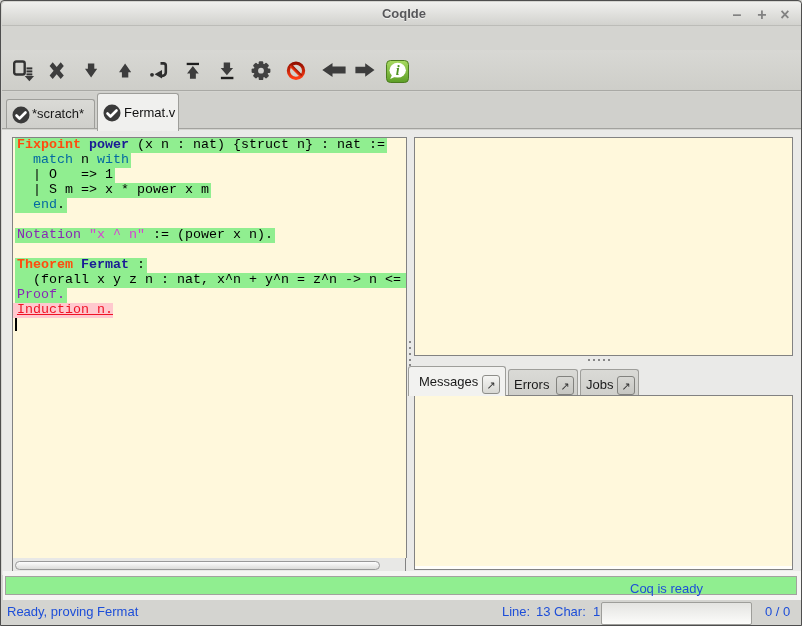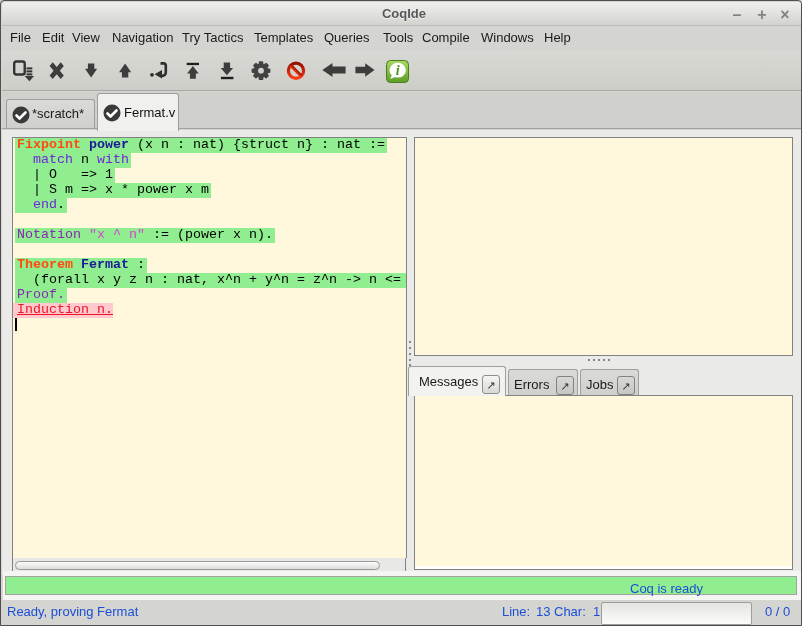--- a/index.html
+++ b/index.html
@@ -13,50 +13,37 @@
 .ticon{position:absolute;top:57px}
 .tabstrip{position:absolute;left:1px;top:91px;width:800px;height:37px;background:#d0d0cc;border-bottom:1px solid #a2a29e}
 .tab1{position:absolute;left:5px;top:98px;width:89px;height:29px;background:linear-gradient(#dadad6,#cfcfcb);border:1px solid #9e9e9a;border-bottom:none;border-radius:3px 3px 0 0}
 .tab2{position:absolute;left:96px;top:92px;width:82px;height:38px;background:#f0f0ee;border:1px solid #9e9e9a;border-bottom:none;border-radius:3px 3px 0 0;z-index:3}
 .page{position:absolute;left:1px;top:129px;width:800px;height:445px;background:#eaeae8}
 .frame{position:absolute;background:#fff8dc;border:1px solid #828282}
 .code{position:absolute;font-family:"Liberation Mono",monospace;font-size:13.333px;line-height:15px;white-space:pre}
 .hl{position:absolute;background:#90ee90;height:15px}
 .kw{color:#ff4b0e;font-weight:bold}
 .id{color:#1a1a96;font-weight:bold}
-.gal{color:#6d28d9}
+.gal{color:#0369a1}
 .ntn{color:#8828b4;font-weight:normal}
 .str{color:#d743d1}
 .err{color:#f01326;text-decoration:underline}
 .scroll{position:absolute;left:11px;top:557px;width:394px;height:15px;background:#e8e8e6;border:1px solid #828282;border-top:none}
 .slider{position:absolute;left:2px;top:3px;width:365px;height:9px;background:linear-gradient(#fdfdfd,#dcdcda);border:1px solid #999;border-radius:5px}
 .msgtab{position:absolute;font-size:13px;color:#1a1a1a}
 .popbtn{position:absolute;width:18px;height:19px;background:linear-gradient(#f6f6f4,#d8d8d4);border:1px solid #8e8e8a;border-radius:3px;font-size:11px;color:#333;text-align:center;line-height:18px}
 .greenbar{position:absolute;left:2px;top:570px;width:798px;height:29px;background:#f5f5f3}.greenfill{position:absolute;left:2px;top:5px;width:792px;height:19px;background:#90ee90;border:1px solid #a2a29e}
 .status{position:absolute;top:603px;font-size:13px;color:#1d4ed8}
 </style></head><body>
 <div class="win">
   <div class="titlebar">
       <div class="title">CoqIde</div>
     <div class="wbtn" style="left:726px">–</div>
     <div class="wbtn" style="left:751px">+</div>
     <div class="wbtn" style="left:774px">×</div>
-  </div>
-  <div class="menubar">
-    <span class="mi" style="left:8px">File</span>
-    <span class="mi" style="left:40px">Edit</span>
-    <span class="mi" style="left:70px">View</span>
-    <span class="mi" style="left:110px">Navigation</span>
-    <span class="mi" style="left:180px">Try Tactics</span>
-    <span class="mi" style="left:252px">Templates</span>
-    <span class="mi" style="left:322px">Queries</span>
-    <span class="mi" style="left:381px">Tools</span>
-    <span class="mi" style="left:420px">Compile</span>
-    <span class="mi" style="left:479px">Windows</span>
-    <span class="mi" style="left:542px">Help</span>
   </div>
   <div class="toolbar"></div>
 
   <svg class="ticon" style="left:9px" width="26" height="26" viewBox="0 0 26 26">
     <rect x="4.2" y="3.5" width="10.5" height="13" rx="2" fill="none" stroke="#333" stroke-width="2.4"></rect>
     <rect x="16.5" y="9.4" width="5.8" height="2" fill="#333"></rect>
       <rect x="16.5" y="12.4" width="5.8" height="2" fill="#333"></rect>
     <rect x="16.5" y="15.4" width="5.8" height="2" fill="#333"></rect>
     <path d="M14.7 17.9 h9.4 l-4.7 5.4 z" fill="#3a3a3a"></path>
   </svg>

